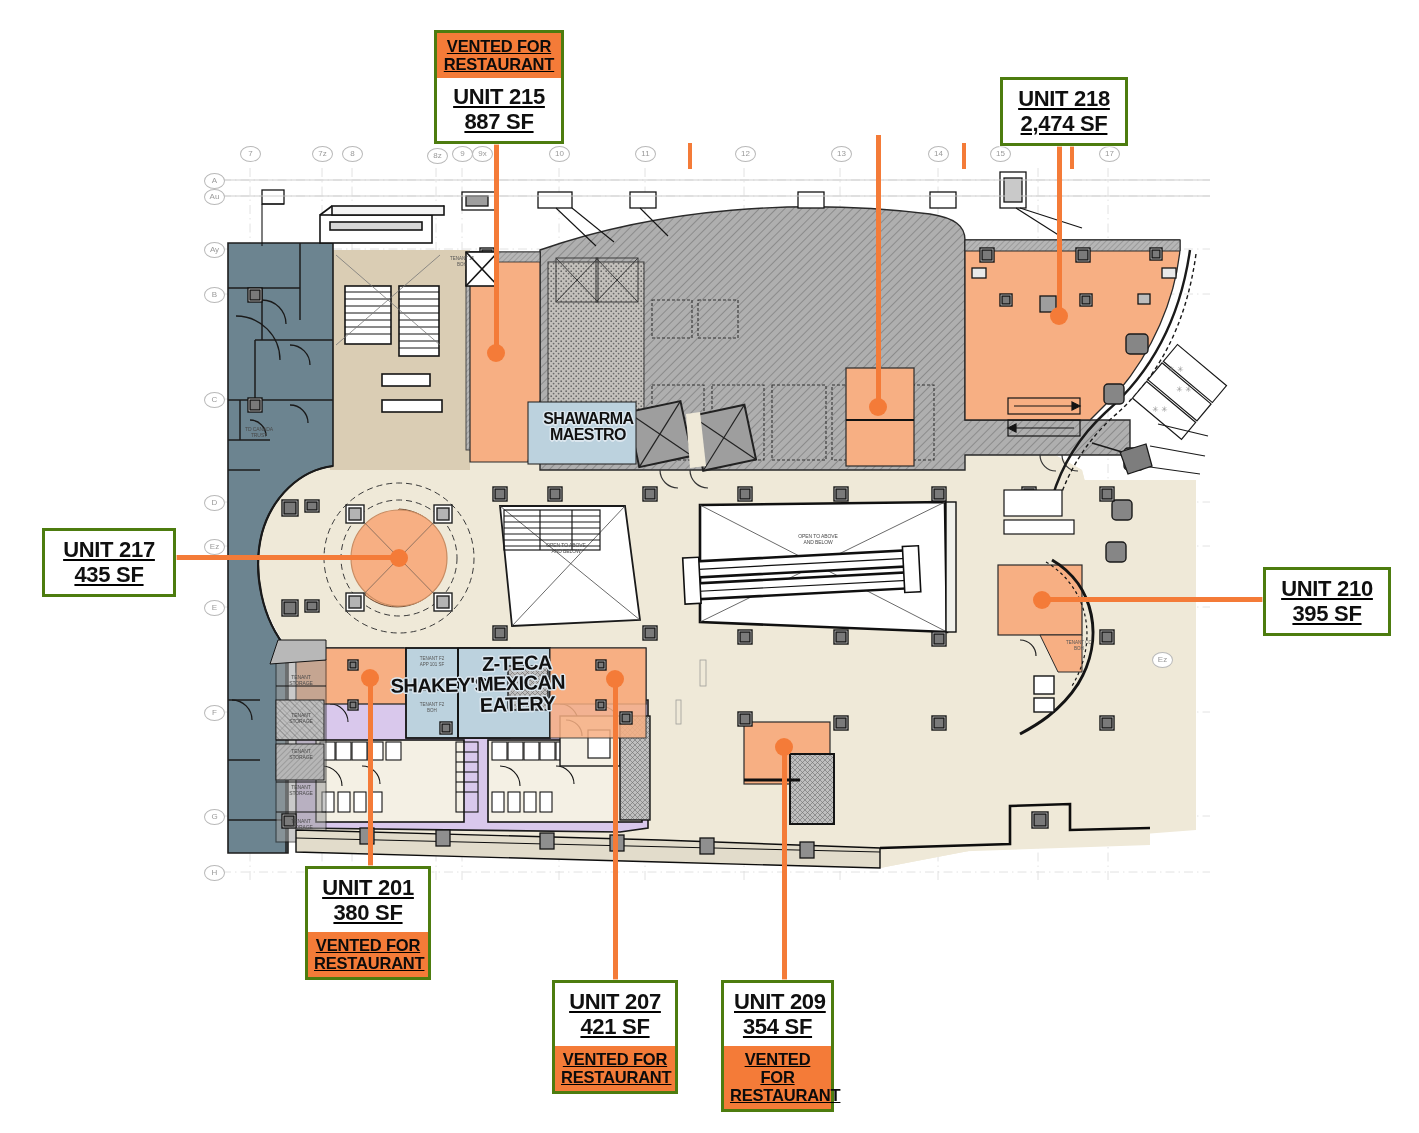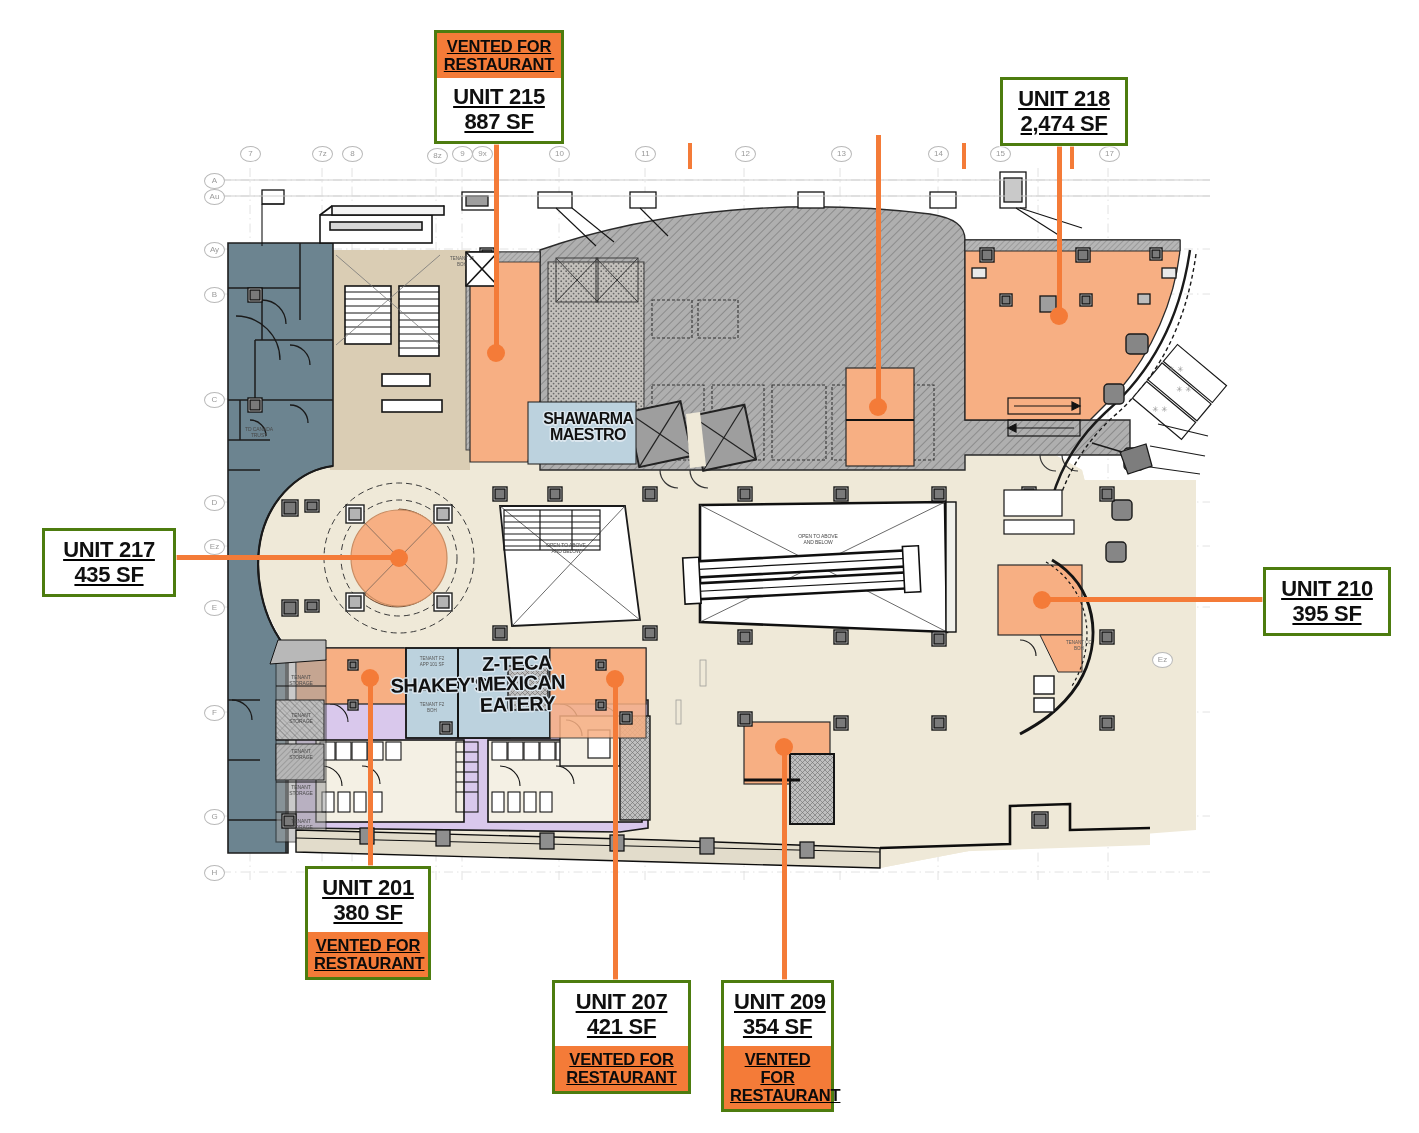--- a/index.html
+++ b/index.html
@@ -895,21 +895,21 @@
     <div class="main">
       <span>UNIT 201</span>
       <span>380 SF</span>
     </div>
     <div class="band">
       <span>VENTED FOR</span>
       <span>RESTAURANT</span>
     </div>
   </div>
 
-  <div class="callout" style="left:552px;top:980px;width:139px;">
+  <div class="callout" style="left:552px;top:980px;width:126px;">
     <div class="main">
       <span>UNIT 207</span>
       <span>421 SF</span>
     </div>
     <div class="band">
       <span>VENTED FOR</span>
       <span>RESTAURANT</span>
     </div>
   </div>
 

